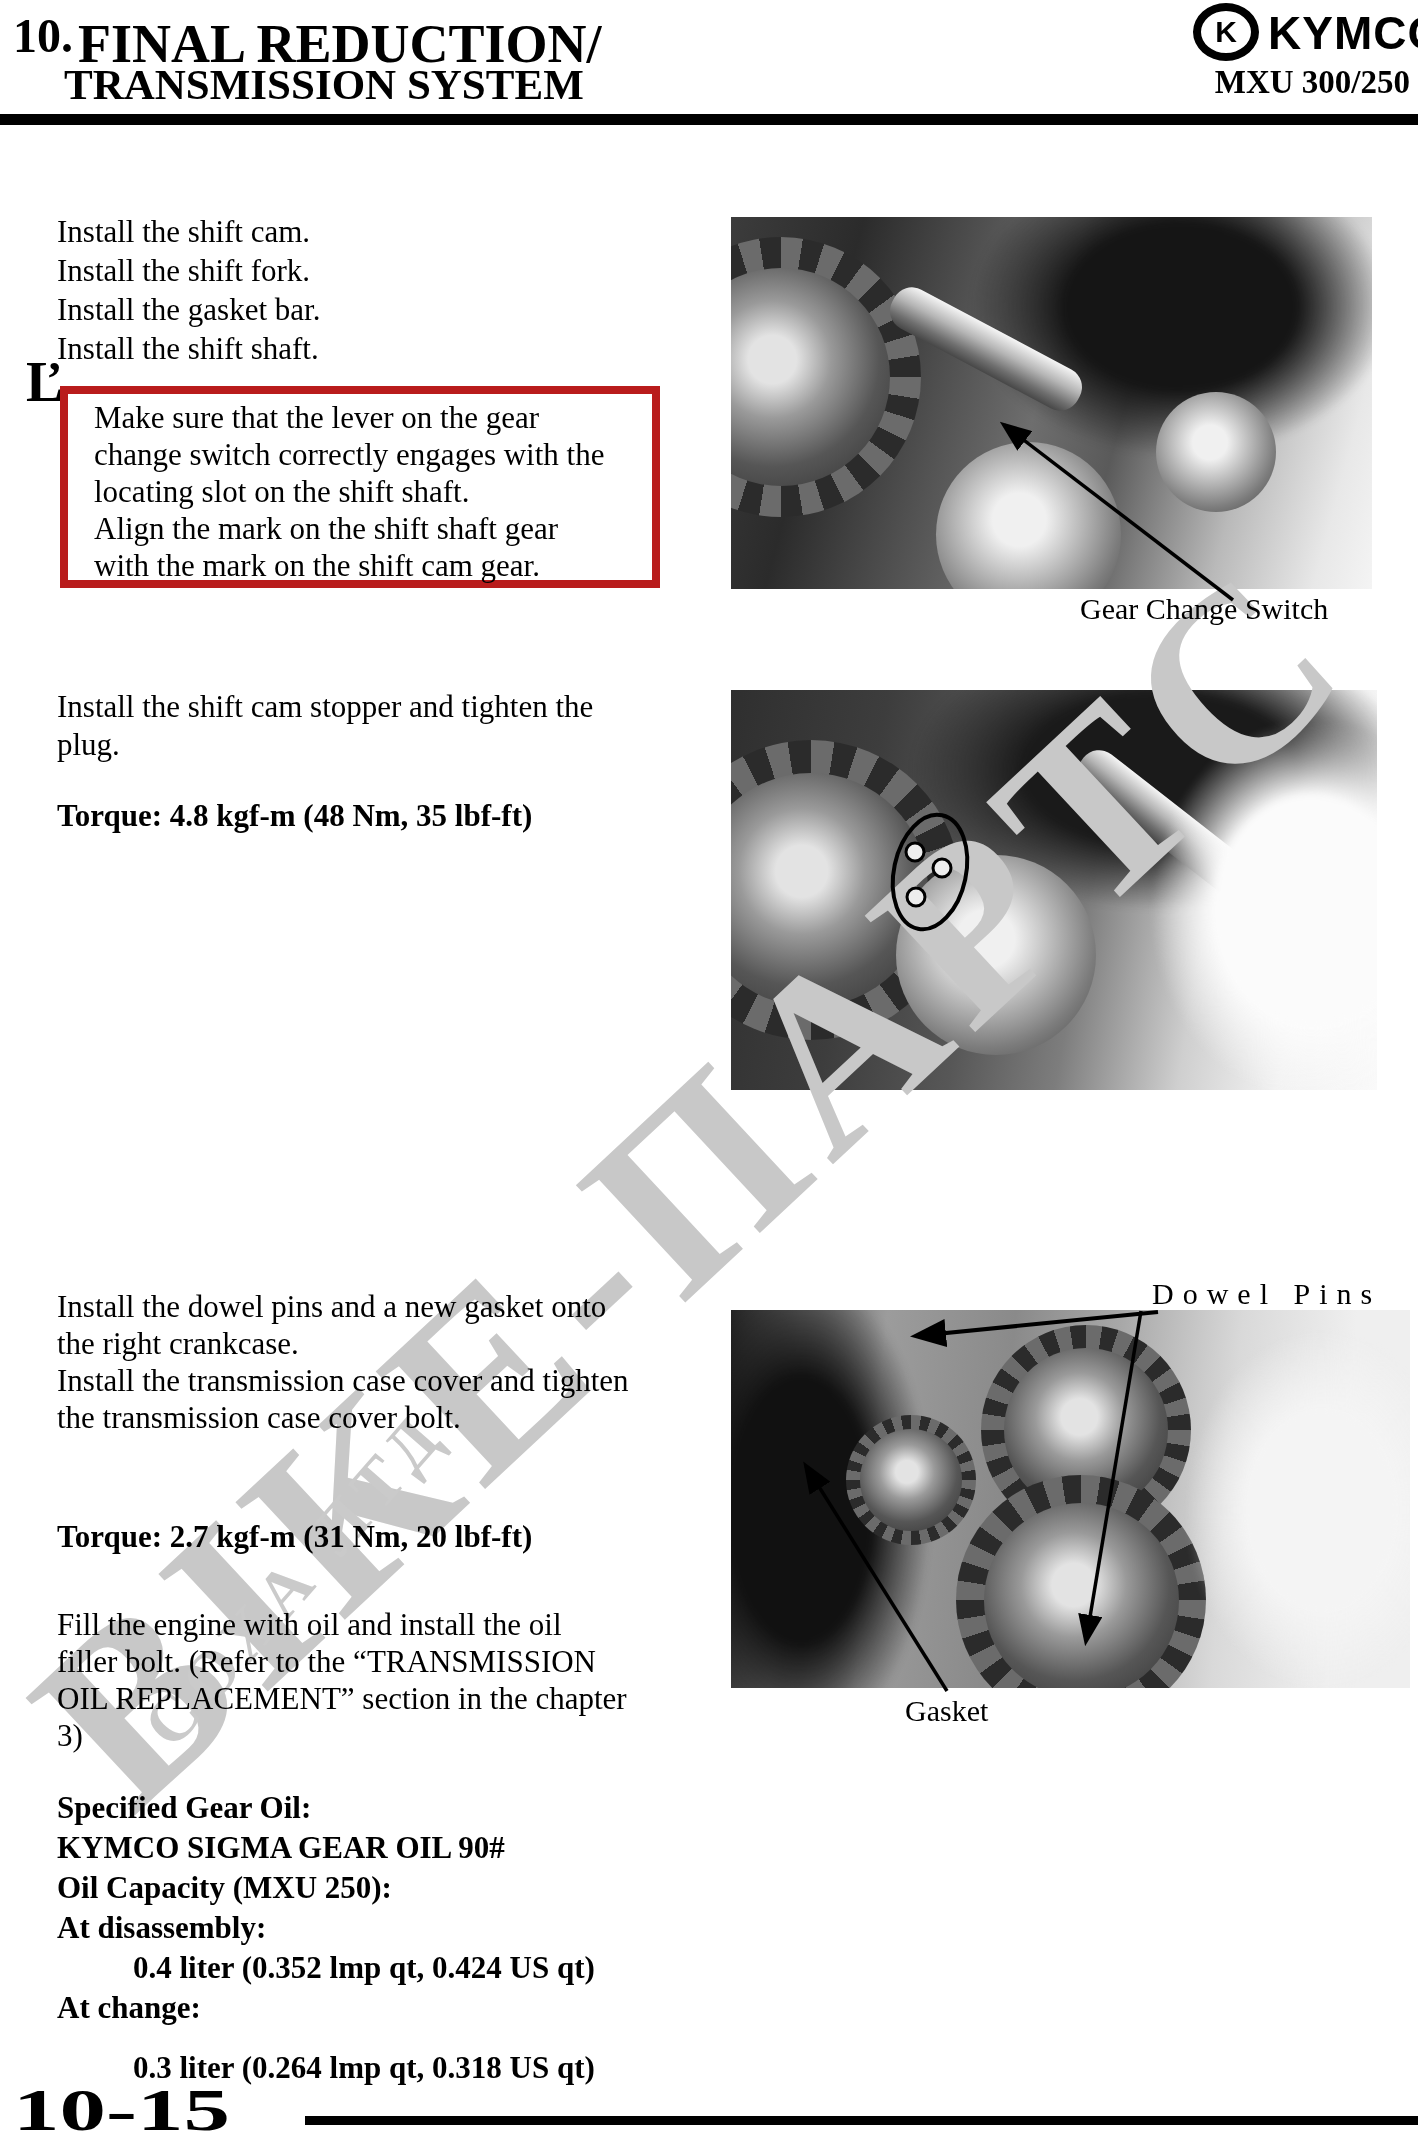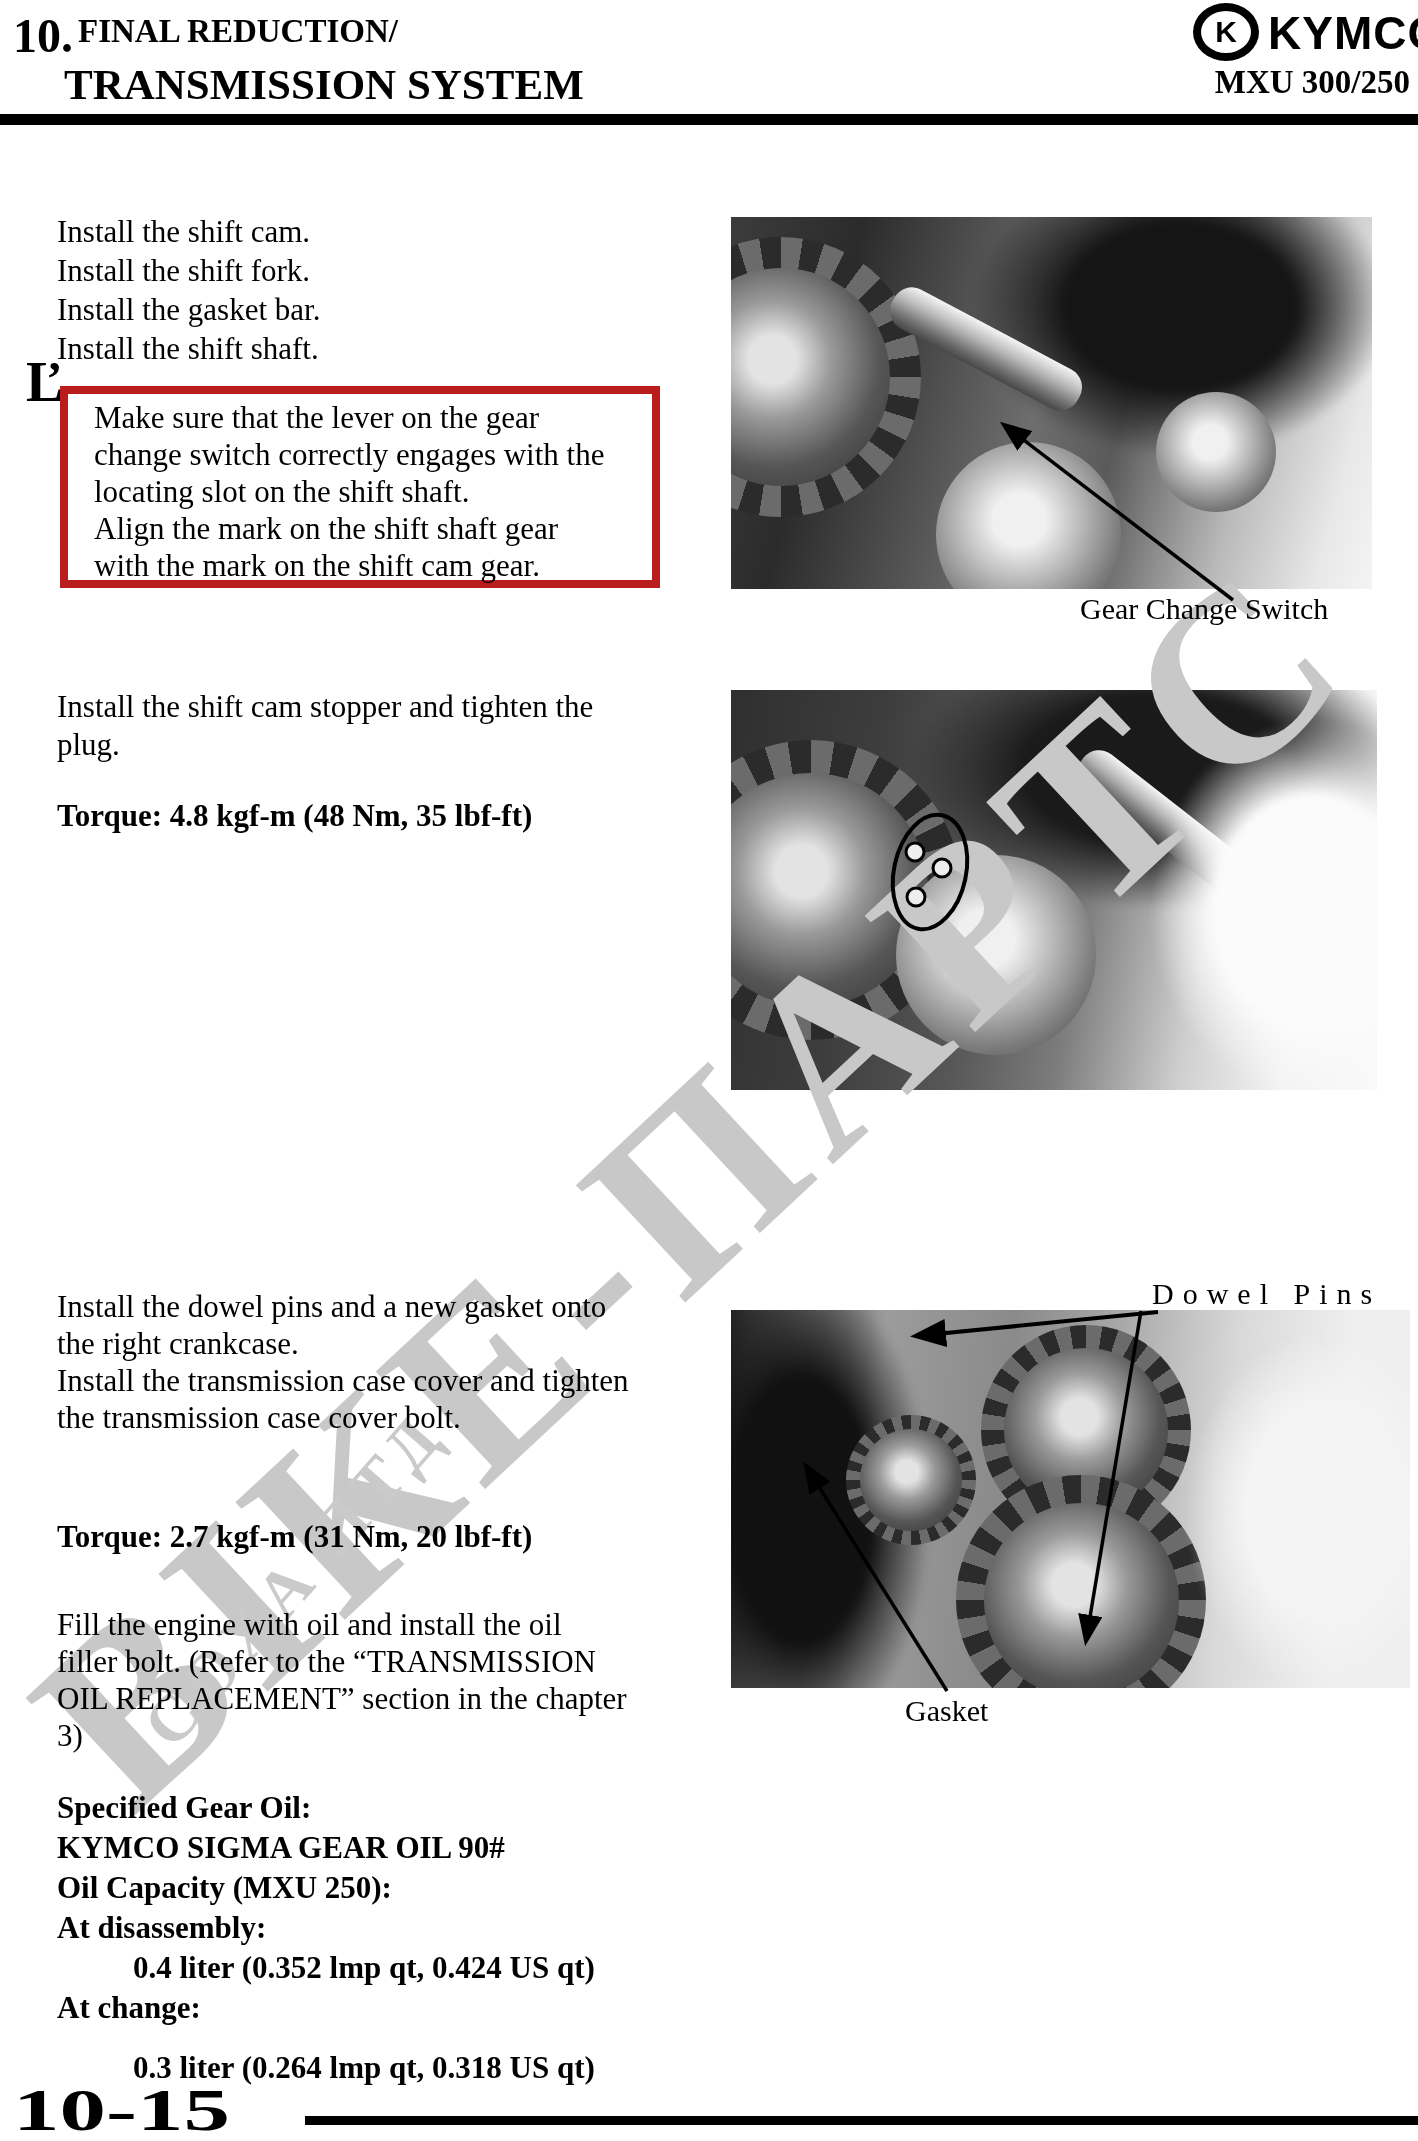--- a/index.html
+++ b/index.html
@@ -33,21 +33,21 @@
 </style>
 </head>
 <body>
 
 <div id="page">
 
   <div class="wm" style="left:-20px;top:1655px;transform:rotate(-43deg);font-size:245px;letter-spacing:14px;color:#c8c8c8;">ВІКЕ-ПАРТС</div>
   <div class="wm" style="left:128px;top:1712px;transform:rotate(-49deg);font-size:66px;letter-spacing:10px;color:#cacaca;">СОХА ЛТД</div>
 
   <div class="abs l3 bold" style="left:13px;top:8px;font-size:48px;">10.</div>
-  <div class="abs l3 bold" style="left:78px;top:13px;font-size:33px;">FINAL REDUCTION/</div>
+  <div class="abs l3 bold" style="left:78px;top:13px;font-size:54px;">FINAL REDUCTION/</div>
   <div class="abs l3 bold" style="left:64px;top:60px;font-size:43px;">TRANSMISSION SYSTEM</div>
 
   <div class="abs l3 logo-ring" style="left:1193px;top:3px;width:50px;height:42px;">
     <span class="logo-k">K</span>
   </div>
   <div class="abs l3 brand" style="left:1268px;top:6px;font-size:46px;">KYMCO</div>
   <div class="abs l3 bold" style="left:1090px;top:64px;width:320px;text-align:right;font-size:33px;">MXU 300/250</div>
   <div class="abs l3 hdr-rule" style="left:0;top:114px;width:1418px;height:11px;"></div>
 
   <div class="abs l3 txt" style="left:57px;top:212px;line-height:39px;">

